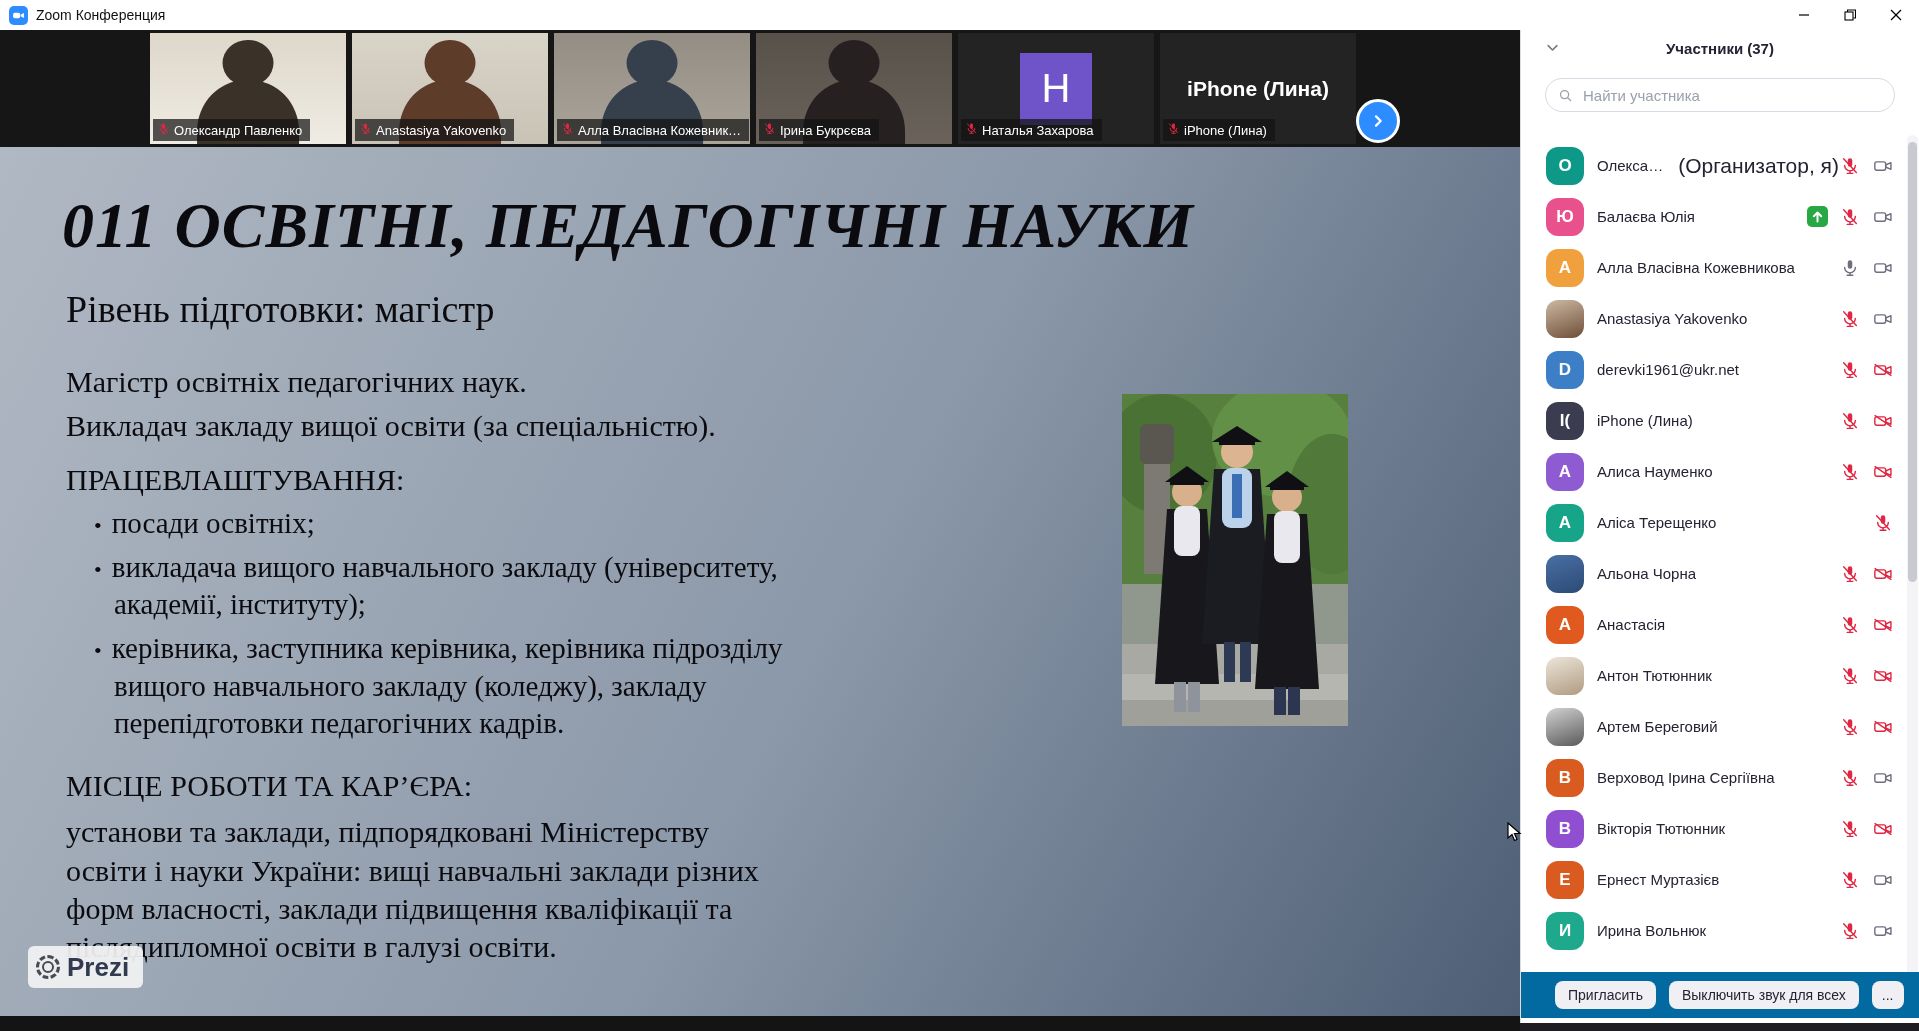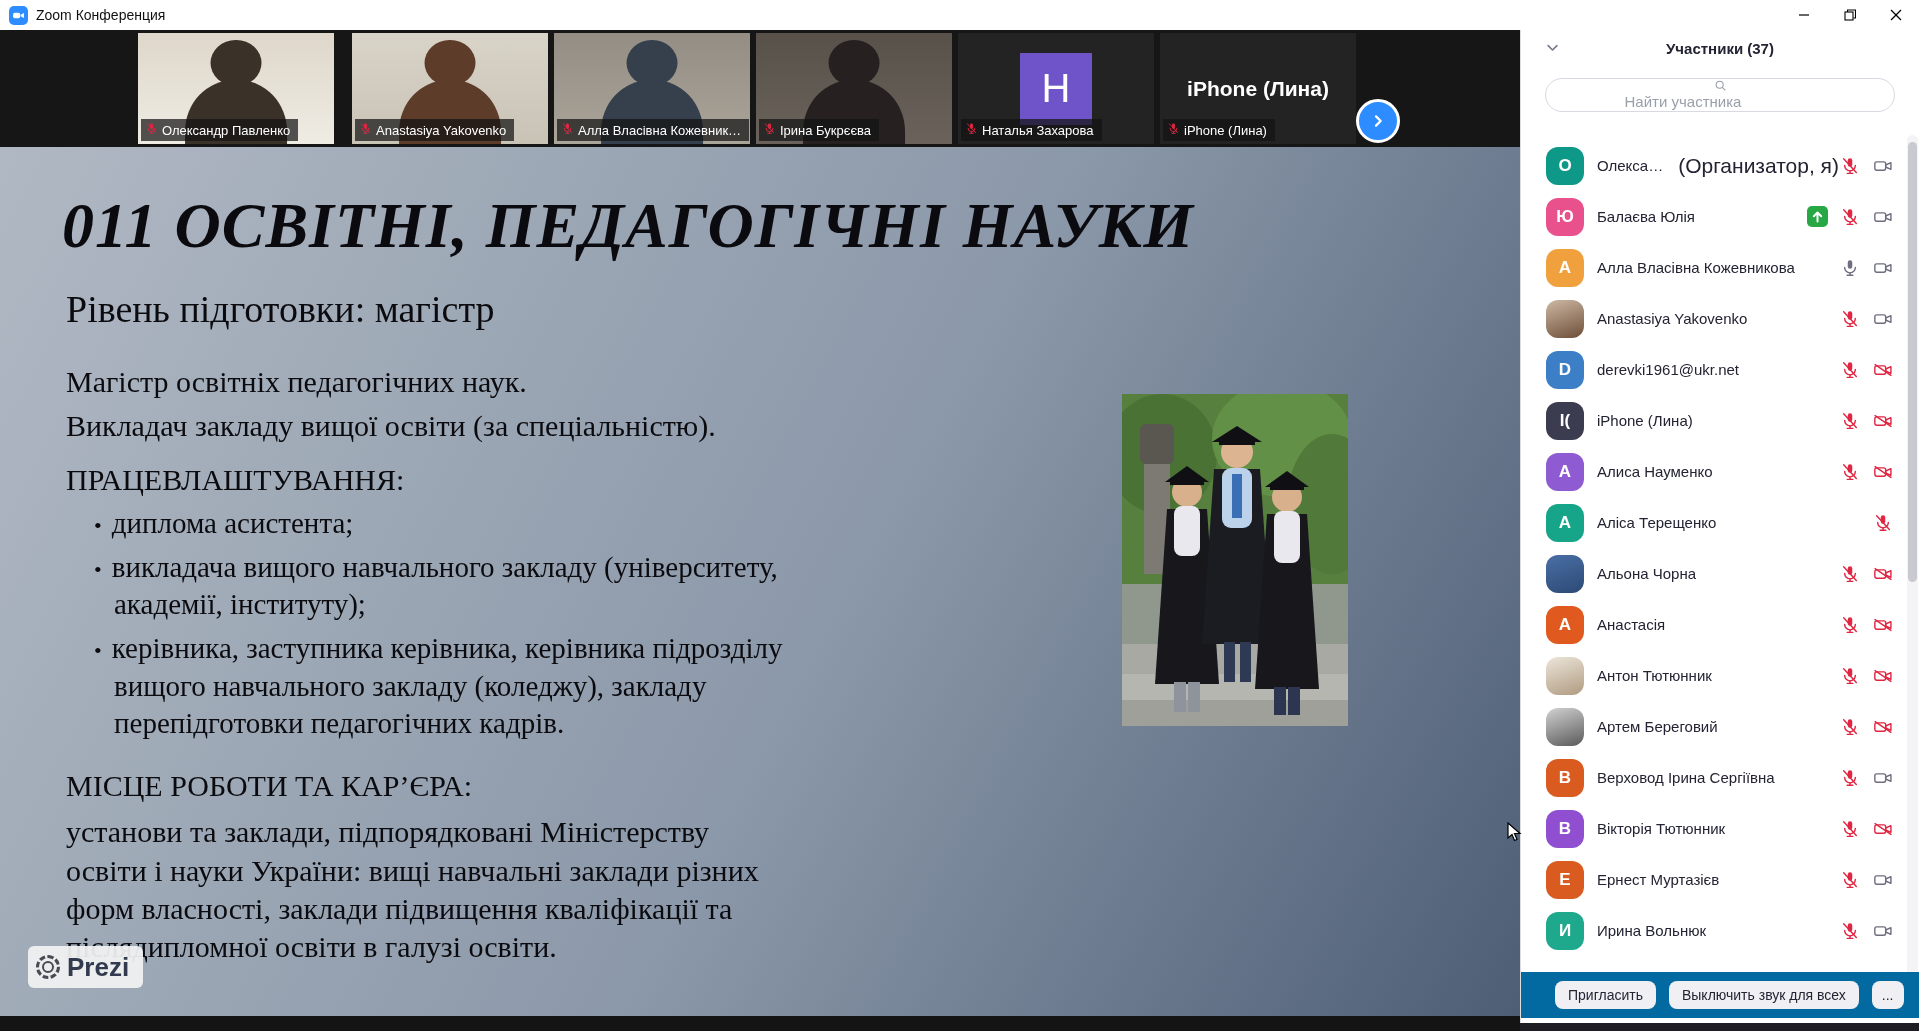--- a/index.html
+++ b/index.html
@@ -63,21 +63,21 @@
   .prezi-text{font-family:"Liberation Sans",sans-serif;font-size:26px;font-weight:bold;color:#313a4e;text-align:right;}
   .bottom-bar-main{position:absolute;left:0;top:1016px;width:1520px;height:15px;background:#141414;}
 
   
   .panel{position:absolute;left:1520px;top:30px;width:399px;height:1001px;background:#fff;
          border-left:1px solid #ddd;box-sizing:border-box;}
   .panel-header{position:relative;height:36px;display:flex;align-items:center;justify-content:center;}
   .panel-title{font-size:15px;font-weight:bold;color:#232333;}
   .panel-chevron{position:absolute;left:24px;top:10px;cursor:pointer;}
   .search-wrap{margin:12px 24px 0 24px;height:32px;border:1px solid #d9d9e3;border-radius:17px;
-               display:flex;align-items:center;padding:0 12px;background:#fff;flex-direction:column;}
+               display:flex;align-items:center;padding:0 12px;background:#fff;}
   .search-wrap input{border:none;outline:none;flex:1;font-size:15px;color:#232333;margin-left:8px;
                      font-family:"Liberation Sans",sans-serif;background:transparent;}
   .search-wrap input::placeholder{color:#9aa0ab;}
   .p-list{position:absolute;left:0;top:110px;width:383px;}
   .p-row{height:51px;display:flex;align-items:center;padding:0 10px 0 25px;cursor:pointer;}
   .p-avatar{flex:0 0 38px;width:38px;height:38px;border-radius:12px;display:flex;align-items:center;
             justify-content:center;color:#fff;font-size:17px;font-weight:bold;overflow:hidden;}
   .p-name{margin-left:13px;font-size:15px;color:#232333;white-space:nowrap;overflow:hidden;
           text-overflow:ellipsis;}
   .p-suffix{margin-left:14px;font-size:21px;color:#232333;white-space:nowrap;}
@@ -125,21 +125,21 @@
         <svg width="12" height="12" viewBox="0 0 12 12" stroke="#000" stroke-width="1.2">
             <line x1="1" y1="1" x2="11" y2="11"></line>
             <line x1="11" y1="1" x2="1" y2="11"></line>
           </svg>
       </div>
     </div>
   </div>
 
   <div class="filmstrip">
     <div id="tiles">
-        <div class="tile" style="left: 138px;">
+        <div class="tile" style="left: 150px;">
           <div class="ph" style="background:linear-gradient(180deg,#ded7ca,#efece4)">
                <div class="silhouette" style="background:#3a3129"></div>
                <div class="head" style="background:#3a3129"></div>
           </div>
           <div class="name-chip">
             <span><svg width="13" height="13" viewBox="0 0 24 24">
                 <g stroke="#E02642" stroke-width="1.7" stroke-linecap="round" fill="none">
                   <rect x="9.3" y="2.8" width="5.4" height="10.2" rx="2.7" fill="#E02642" stroke="none"></rect>
                   <path d="M5.6 11.4a6.4 6.4 0 0 0 12.8 0"></path>
                   <path d="M12 18v2.6"></path>
@@ -243,21 +243,21 @@
   </div>
 
   <div class="slide">
     <div class="slide-inner">
       <div class="s-title">011 ОСВІТНІ, ПЕДАГОГІЧНІ НАУКИ</div>
       <div class="s-sub">Рівень підготовки: магістр</div>
       <div class="s-line">Магістр освітніх педагогічних наук.</div>
       <div class="s-line gap">Викладач закладу вищої освіти (за спеціальністю).</div>
       <div class="s-caps">ПРАЦЕВЛАШТУВАННЯ:</div>
       <ul class="s-bullets" id="slide-bullets">
-          <li>диплома асистента;</li>
+          <li>посади освітніх;</li>
           <li>викладача вищого навчального закладу (університету, академії, інституту);</li>
           <li>керівника, заступника керівника, керівника підрозділу вищого навчального закладу (коледжу), закладу перепідготовки педагогічних кадрів.</li>
         </ul>
       <div class="s-career">МІСЦЕ РОБОТИ ТА КАР’ЄРА:</div>
       <p class="s-para">установи та заклади, підпорядковані Міністерству освіти і науки України: вищі навчальні заклади різних форм власності, заклади підвищення кваліфікації та післядипломної освіти в галузі освіти.</p>
     </div>
 
     <svg class="grad-photo" viewBox="0 0 226 332" preserveAspectRatio="none">
       <rect width="226" height="332" fill="#90988d"></rect>
       <rect width="226" height="190" fill="#57803f"></rect>

